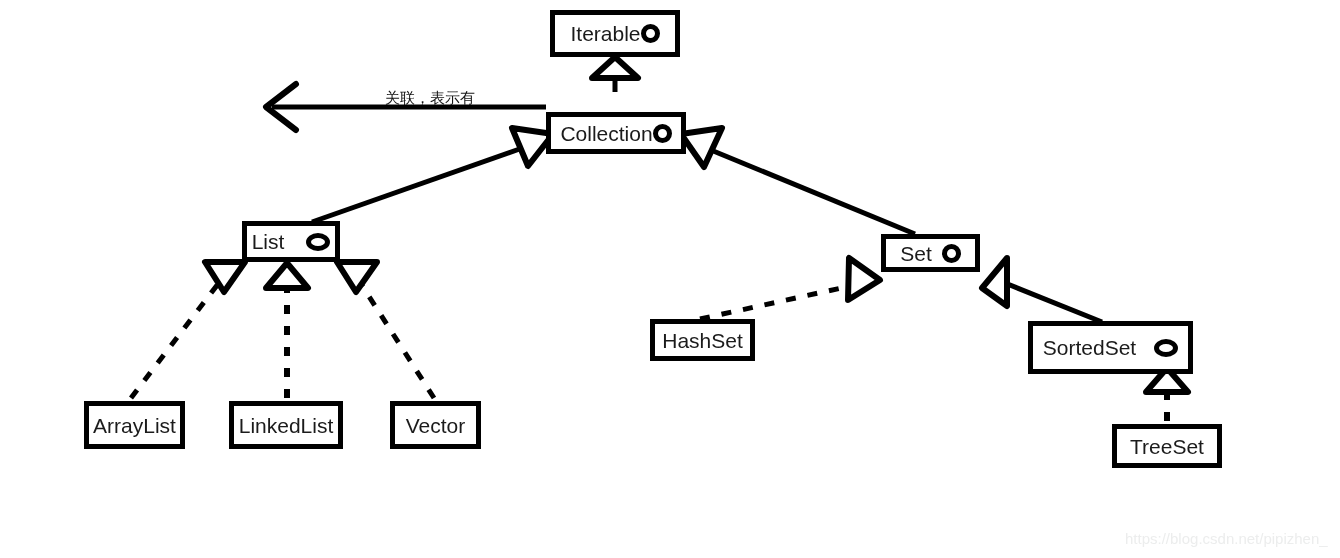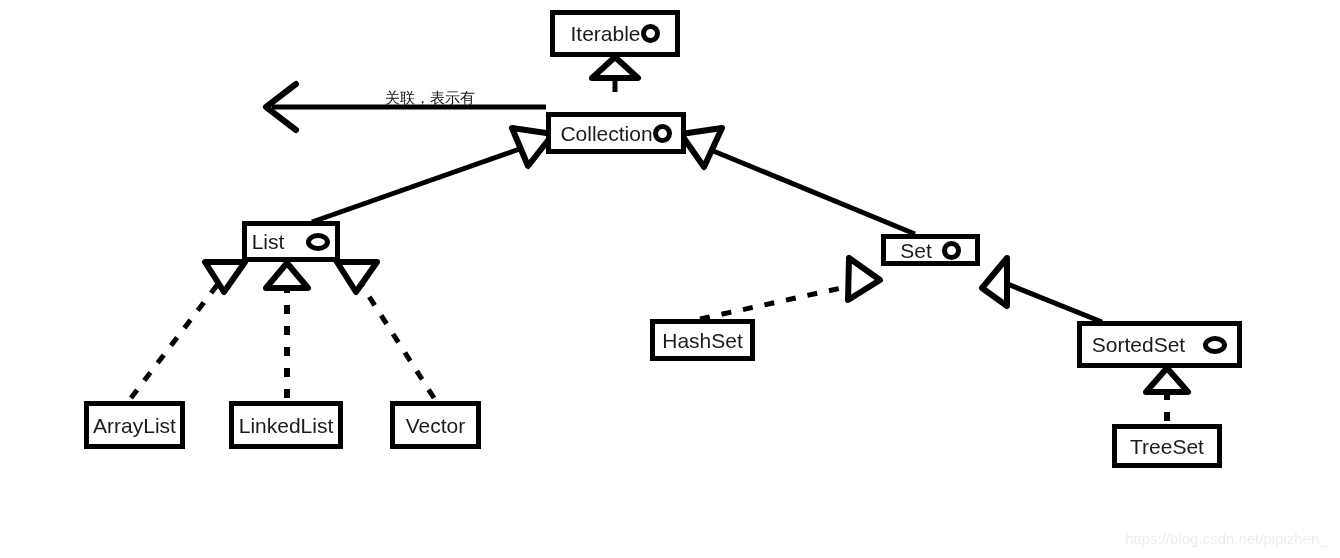--- a/index.html
+++ b/index.html
@@ -152,28 +152,28 @@
     </span>
   </div>
 
   <div class="node" style="left:242px; top:221px; width:98px; height:41px;">
     <span class="node-inner" style="gap:22px;">
       <span class="node-label">List</span>
       <span class="iface-ring wide"></span>
     </span>
   </div>
 
-  <div class="node" style="left:881px; top:234px; width:99px; height:32px;">
+  <div class="node" style="left:881px; top:234px; width:99px; height:38px;">
     <span class="node-inner" style="gap:10px;">
       <span class="node-label">Set</span>
       <span class="iface-ring"></span>
     </span>
   </div>
 
-  <div class="node" style="left:1077px; top:321px; width:165px; height:47px;">
+  <div class="node" style="left:1028px; top:321px; width:165px; height:53px;">
     <span class="node-inner" style="gap:18px;">
       <span class="node-label">SortedSet</span>
       <span class="iface-ring wide"></span>
     </span>
   </div>
 
   <div class="node" style="left:229px; top:401px; width:114px; height:48px;">
     <span class="node-inner">
       <span class="node-label">LinkedList</span>
     </span>

